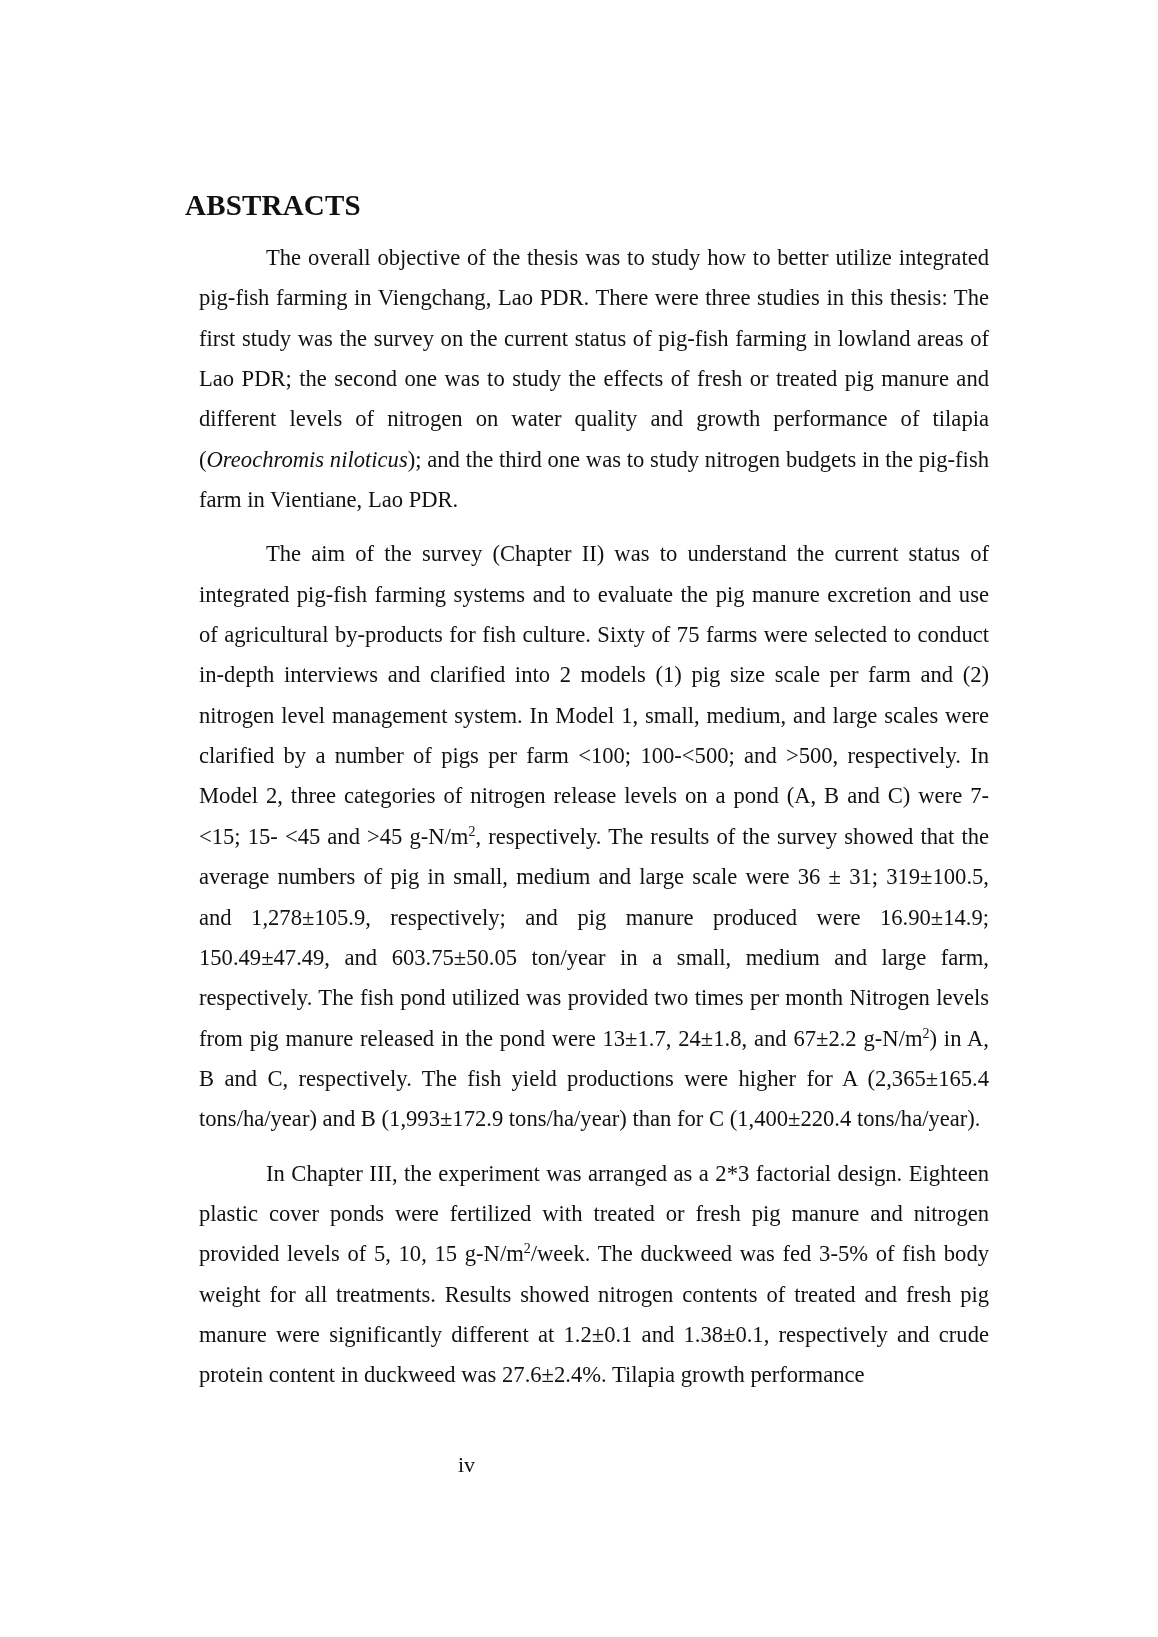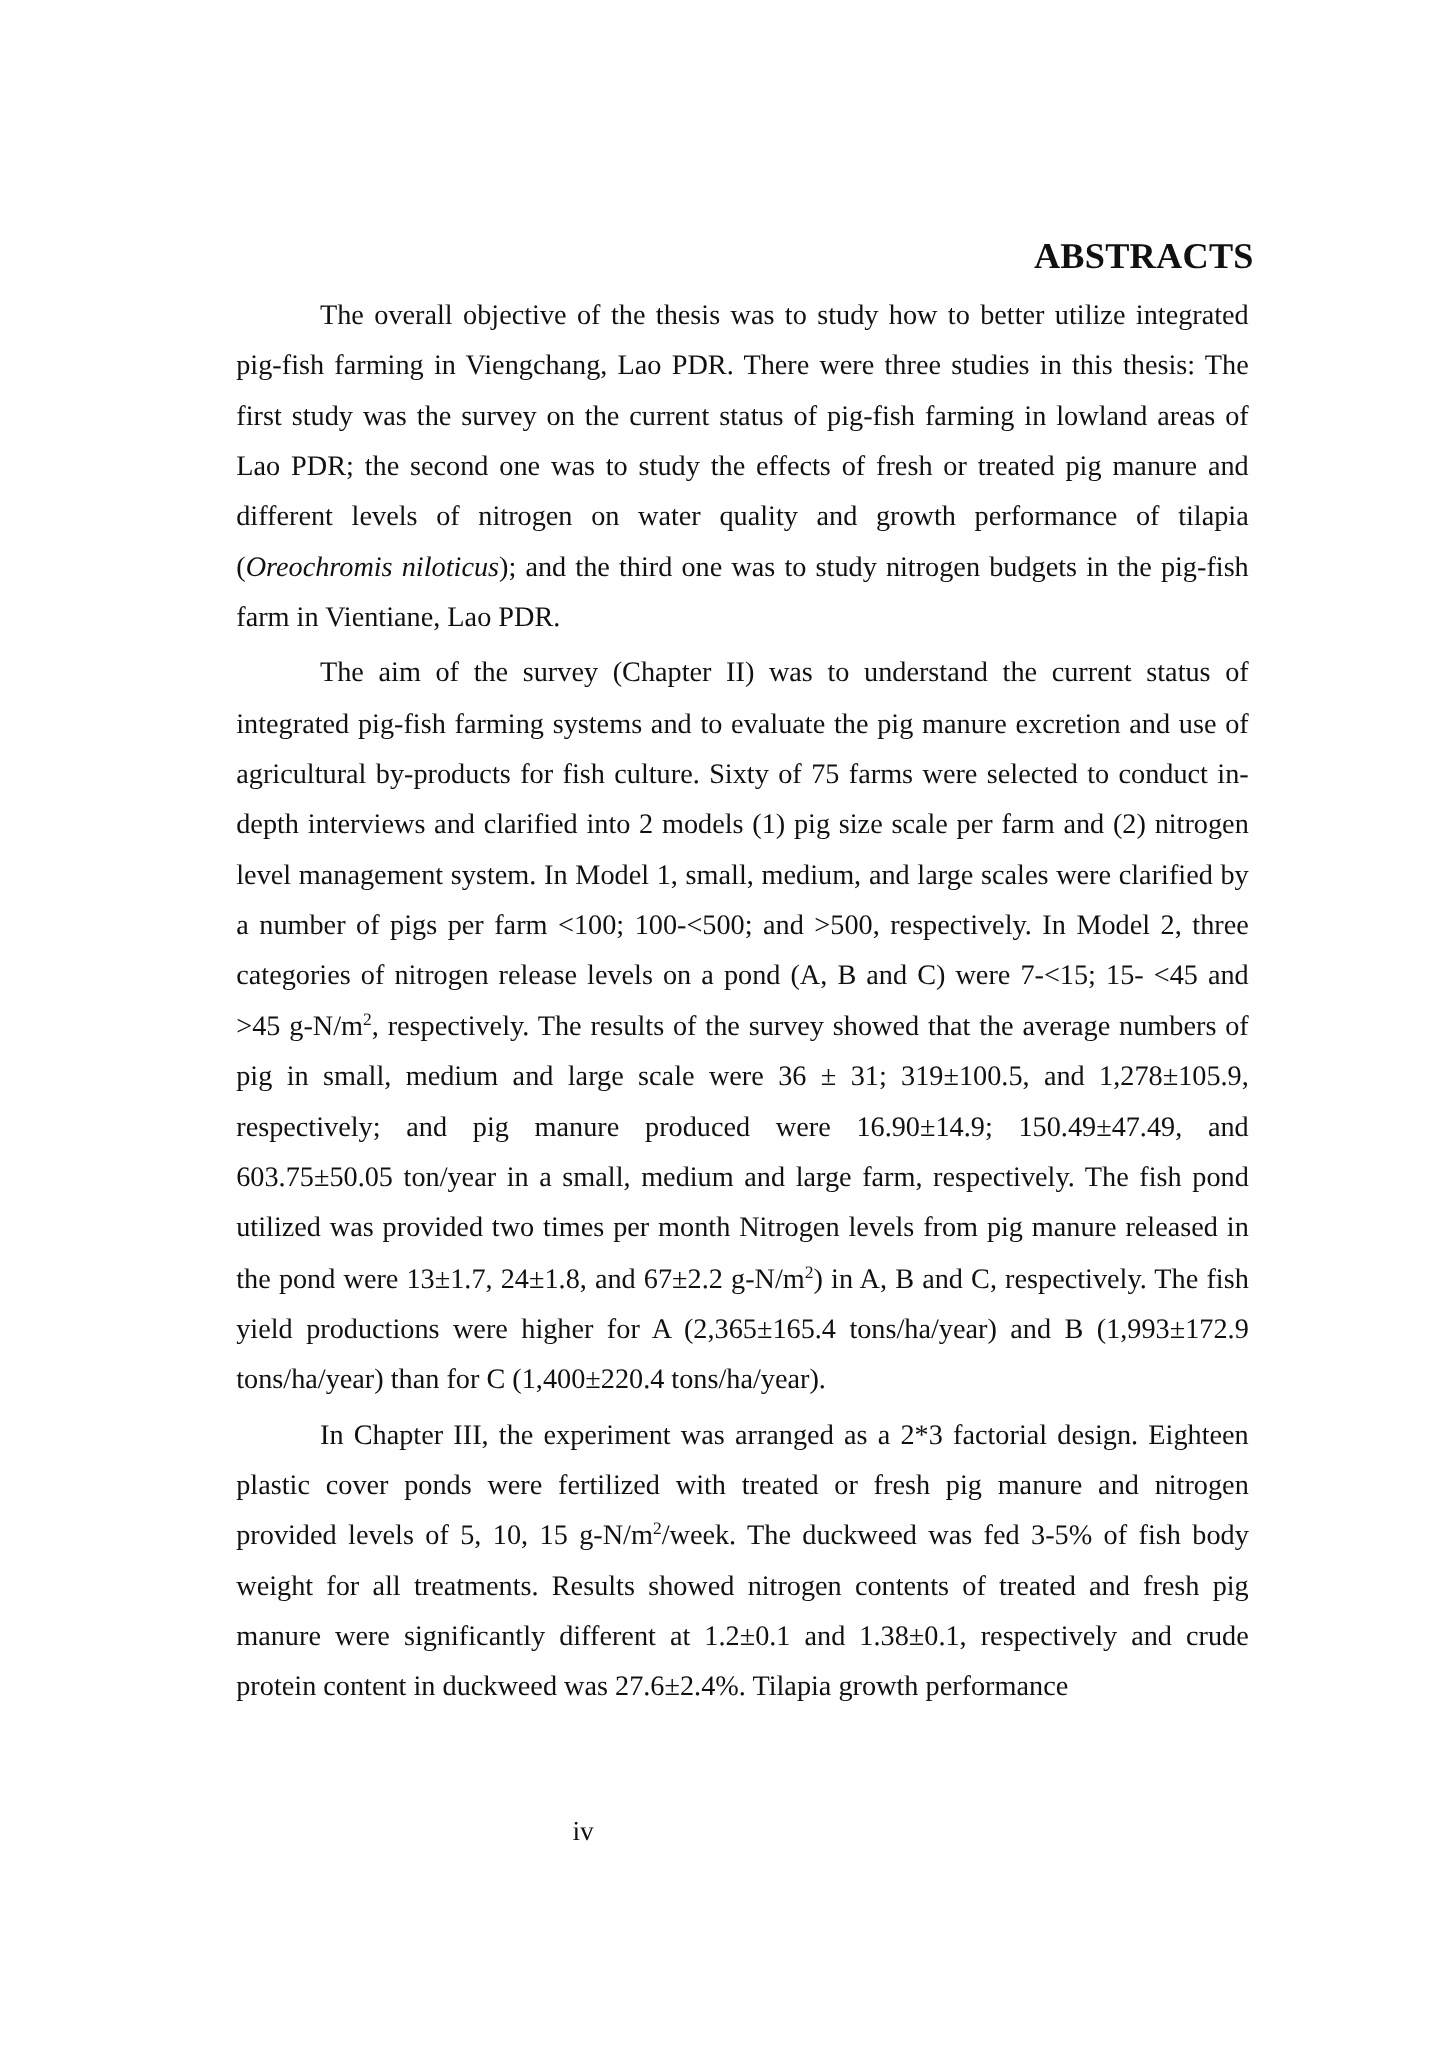--- a/index.html
+++ b/index.html
@@ -15,29 +15,29 @@
       font-family: "Liberation Serif", "DejaVu Serif", serif;
       color: #111111;
     }
     .page {
       position: absolute;
       left: 185px;
       top: 186px;
       width: 818px;
     }
     .title {
-      text-align: right;
+      text-align: left;
       font-weight: bold;
       font-size: 29px;
       line-height: 38px;
       margin: 0 0 8px 0;
       letter-spacing: 0.2px;
     }
     .para {
-      margin: 4px;
+      margin: 14px;
       font-size: 22.6px;
       line-height: 40.35px;
       text-align: justify;
       text-indent: 67px;
       hyphens: none;
     }
     .para i { font-style: italic; }
     sup {
       font-size: 14px;
       line-height: 0;

